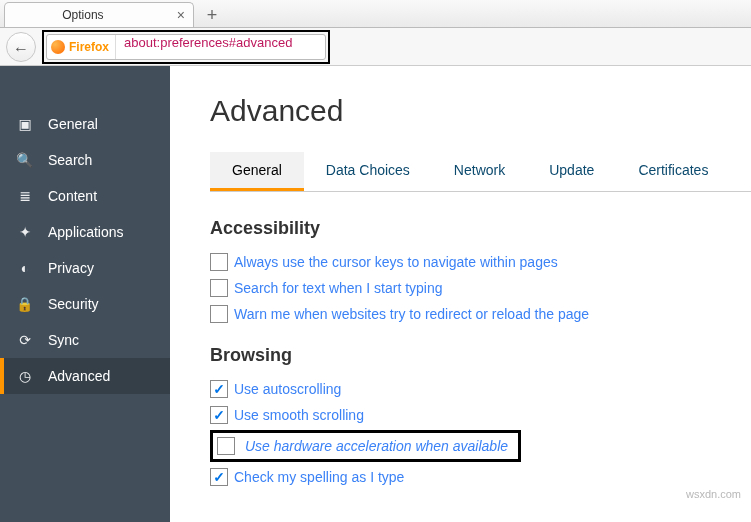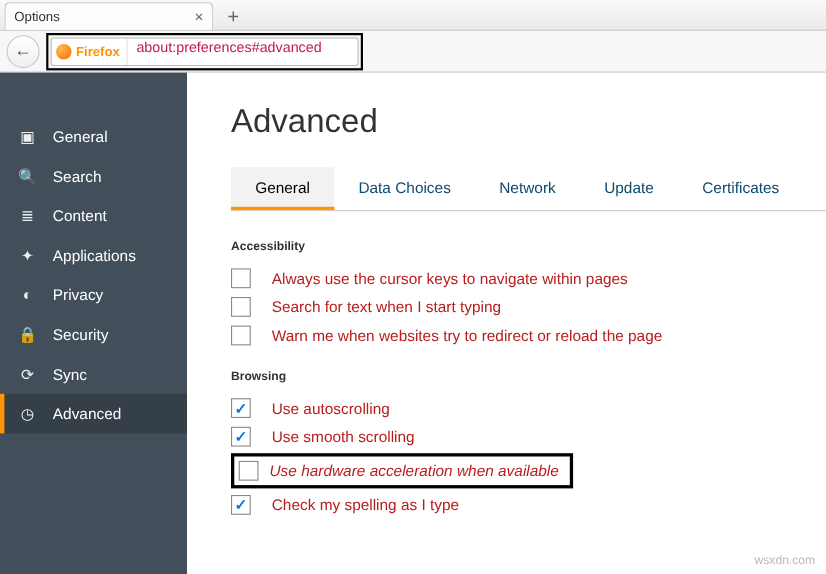--- a/index.html
+++ b/index.html
@@ -1,19 +1,19 @@
 <!DOCTYPE html>
 <html><head>
 <meta charset="utf-8">
 <style>
 * { margin: 0; padding: 0; box-sizing: border-box; font-family: "Segoe UI", Arial, sans-serif; }
 body { width: 751px; height: 522px; background: #fff; overflow: hidden; position: relative; }
 
 .tab-strip { height: 28px; background: linear-gradient(#f9f9f9,#eaeaea); display: flex; align-items: flex-end; padding-left: 4px; border-bottom: 1px solid #bbb; }
-.tab { background: #fdfdfd; border: 1px solid #bbb; border-bottom: none; border-radius: 5px 5px 0 0; height: 25px; min-width: 190px; display: flex; align-items: center; padding: 0 8px; font-size: 12px; color: #333; gap: 24px; }
+.tab { background: #fdfdfd; border: 1px solid #bbb; border-bottom: none; border-radius: 5px 5px 0 0; height: 25px; min-width: 190px; display: flex; align-items: center; padding: 0 8px; font-size: 12px; color: #333; gap: 24px; text-align: center; }
 .tab .title { flex: 1; }
 .tab .close { color: #666; font-size: 14px; }
 .new-tab { width: 28px; height: 24px; display: flex; align-items: center; justify-content: center; color: #666; font-size: 18px; margin-left:4px;}
 
 .nav-bar { height: 38px; background: #f7f7f7; border-bottom: 1px solid #ccc; display: flex; align-items: center; padding: 0 6px; gap: 6px; }
 .back-btn { width: 30px; height: 30px; border: 1px solid #c8c8c8; border-radius: 50%; background: linear-gradient(#fff,#eee); display:flex; align-items:center; justify-content:center; color:#555; font-size:16px;}
 .url-wrap { border: 2px solid #000; padding: 2px; }
 .url-bar { height: 26px; background: #fff; border: 1px solid #bbb; border-radius: 3px; display: flex; align-items: flex-start; min-width: 280px; font-size: 13px; }
 .ff-badge { color:#ff9500; font-weight:600; font-size:12px; padding:0 6px 0 22px; border-right:1px solid #ddd; height:100%; display:flex; align-items:center; position:relative;}
 .ff-badge::before { content:''; position:absolute; left:4px; width:14px; height:14px; border-radius:50%; background: radial-gradient(circle at 30% 30%, #ffb84d, #ff6a00);}
@@ -26,28 +26,28 @@
 .side-item.active::before { content:''; position:absolute; left:0; width:4px; height:36px; background:#ff9500; }
 .side-item { position:relative; }
 .side-icon { width:18px; text-align:center; opacity:.9; }
 
 .main { flex:1; padding: 28px 0 0 40px; color:#333; overflow:hidden; }
 .page-title { font-size: 30px; font-weight: 400; margin-bottom: 24px; }
 .tabs { display:flex; border-bottom:1px solid #ccc; margin-bottom: 26px; gap: 0; }
 .tabs .t { padding: 10px 22px; font-size: 14px; color:#0c4a6e; cursor:pointer; }
 .tabs .t.sel { background:#f2f2f2; border-bottom: 3px solid #ff9500; color:#000; }
 
-.section-h { font-size: 11px; font-weight: 700; margin: 23px 0 10px; }
-.row { display:flex; align-items:center; gap: 19px; padding: 4px 0; font-size:14px; color:#b91c1c; }
+.section-h { font-size: 18px; font-weight: 700; margin: 23px 0 10px; }
+.row { display:flex; align-items:center; gap: 6px; padding: 4px 0; font-size:14px; color:#3b82f6; }
 .cb { width:18px; height:18px; border:1px solid #888; background:#fff; display:inline-flex; align-items:center; justify-content:center; }
 .cb.checked::after { content:'✓'; color:#0074e8; font-size:14px; font-weight:bold; line-height:1; }
 .hl-box { border: 3px solid #000; display:inline-flex; align-items:center; gap:10px; padding: 4px 10px 4px 4px; }
 .hl-row { padding: 2px 0; font-style: italic; }
 
-.watermark { position:absolute; bottom:6px; right:10px; font-size:11px; color:#b8b8b8; }
+.watermark { position:absolute; bottom:22px; right:10px; font-size:11px; color:#b8b8b8; }
 </style>
 </head>
 <body>
 
 <div class="tab-strip">
   <div class="tab">
     <span class="title">Options</span>
     <span class="close">×</span>
   </div>
   <div class="new-tab">+</div>

